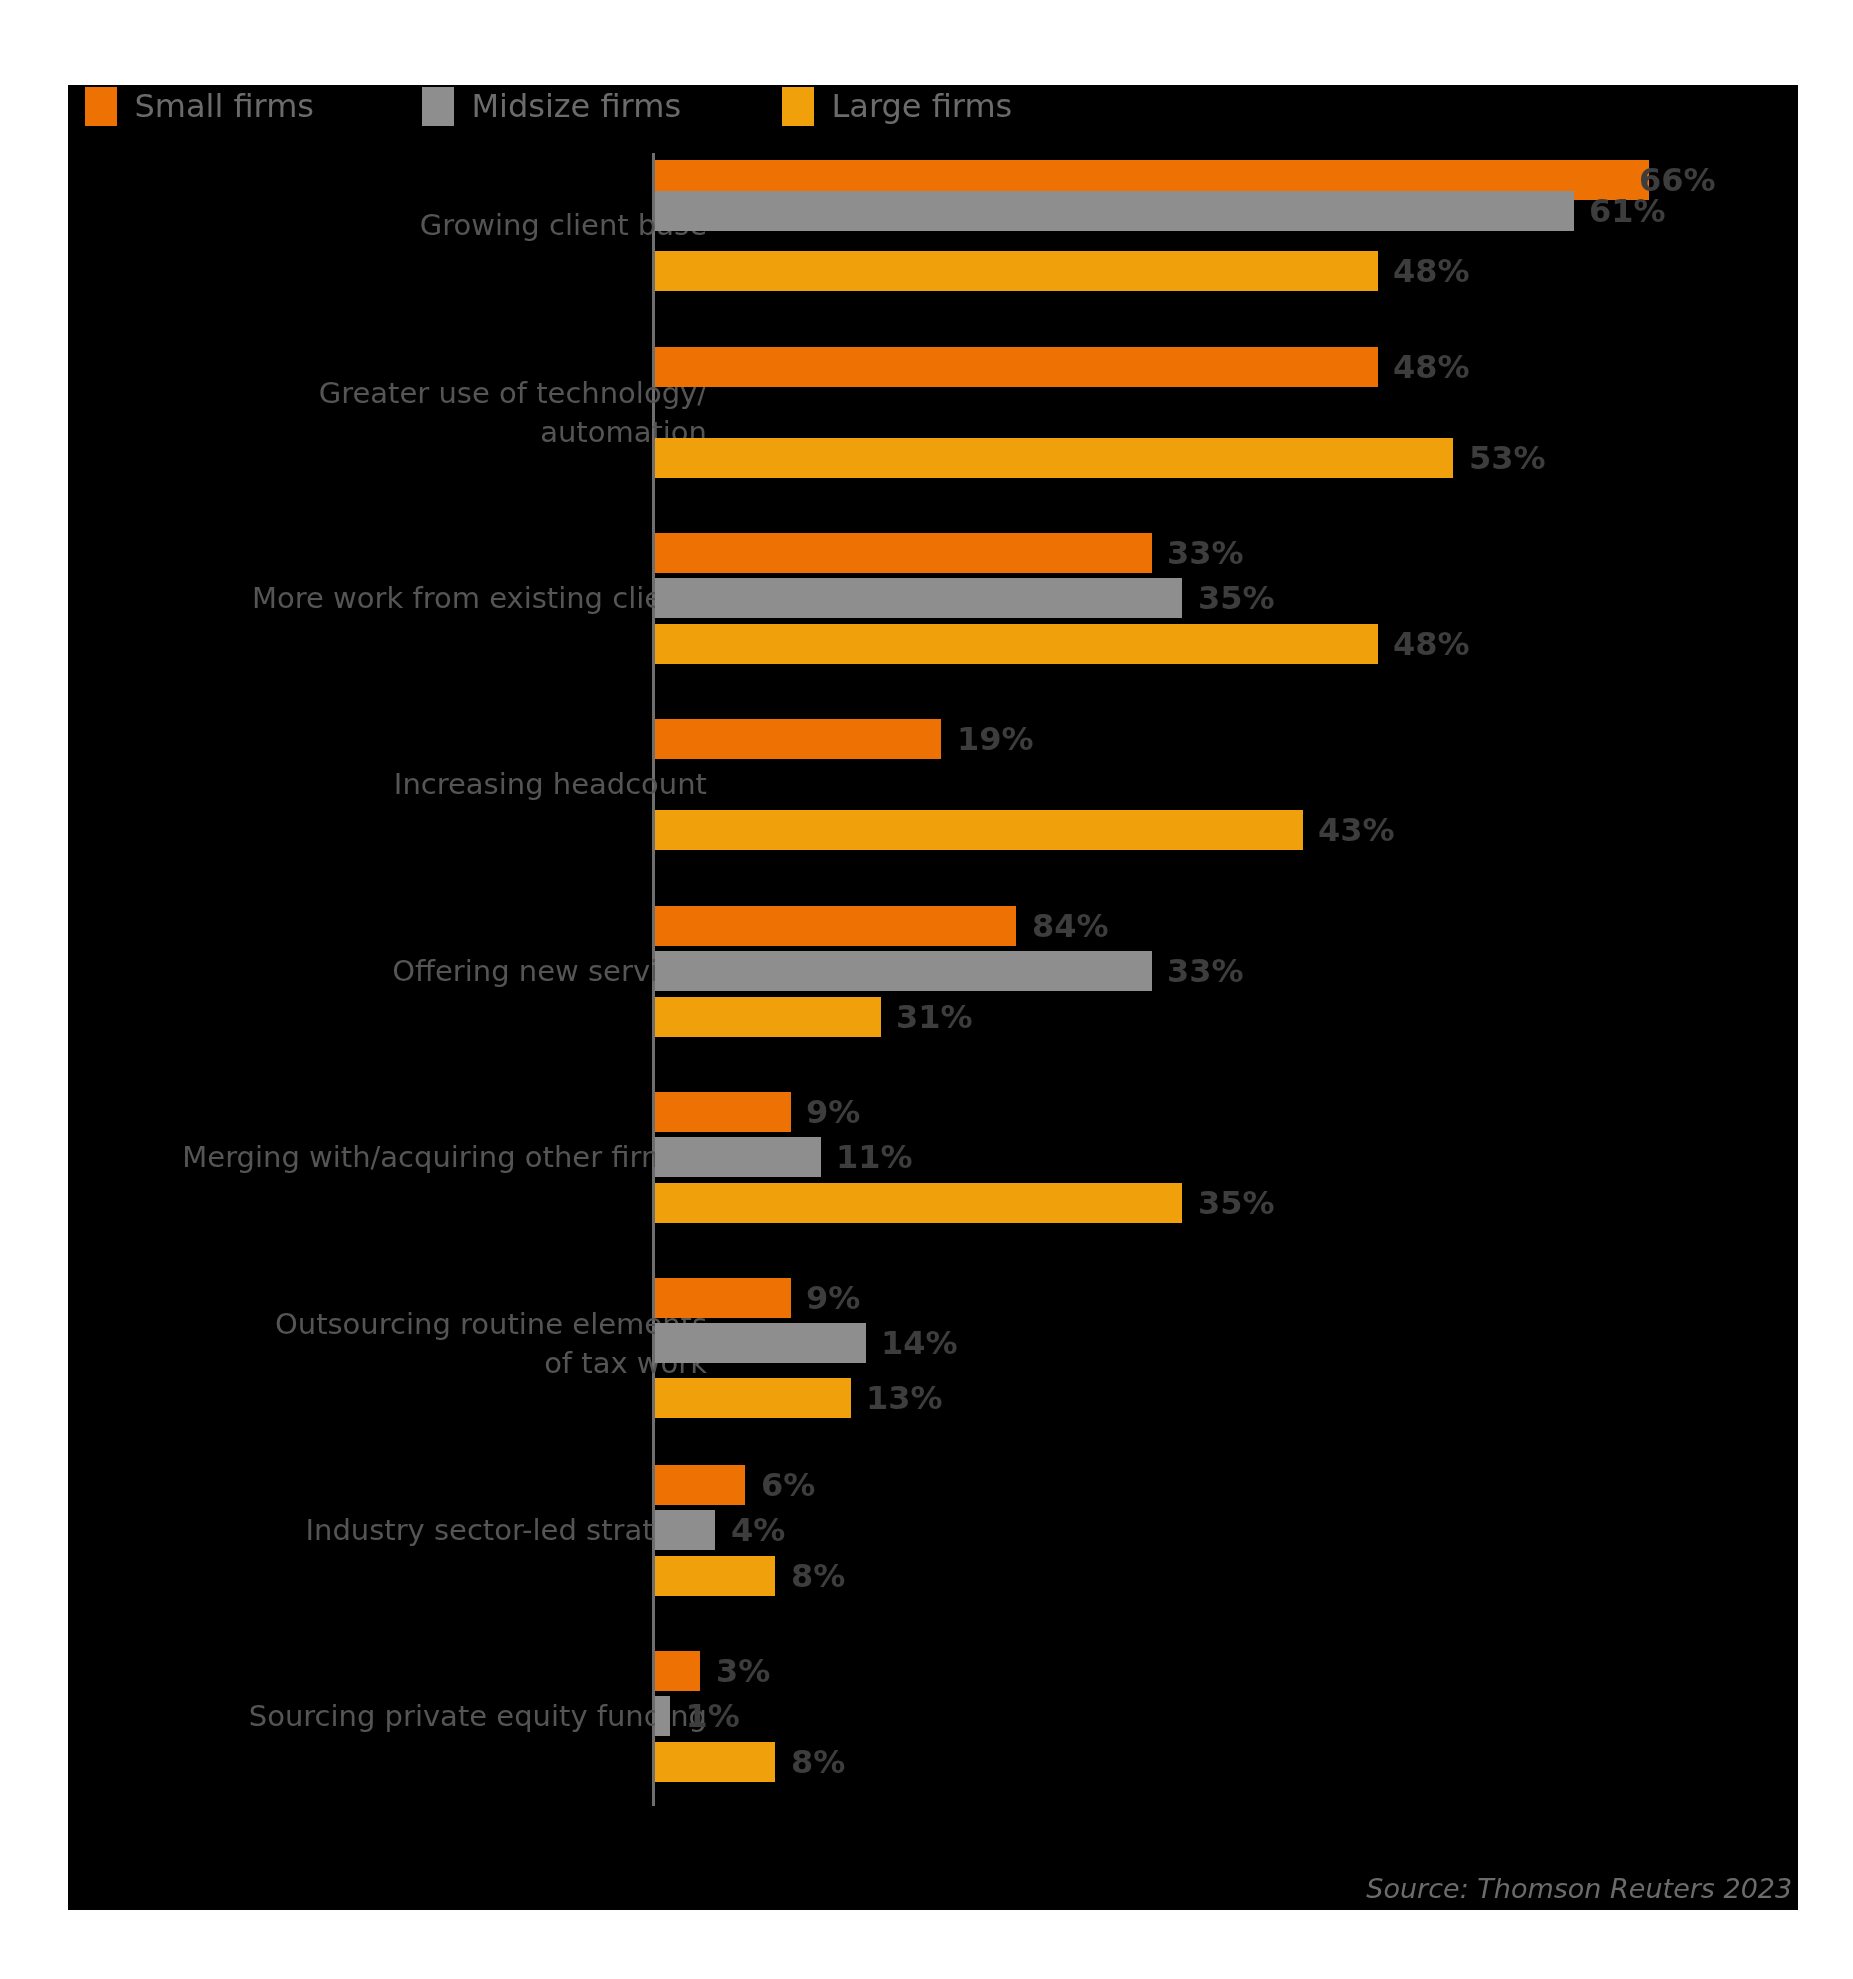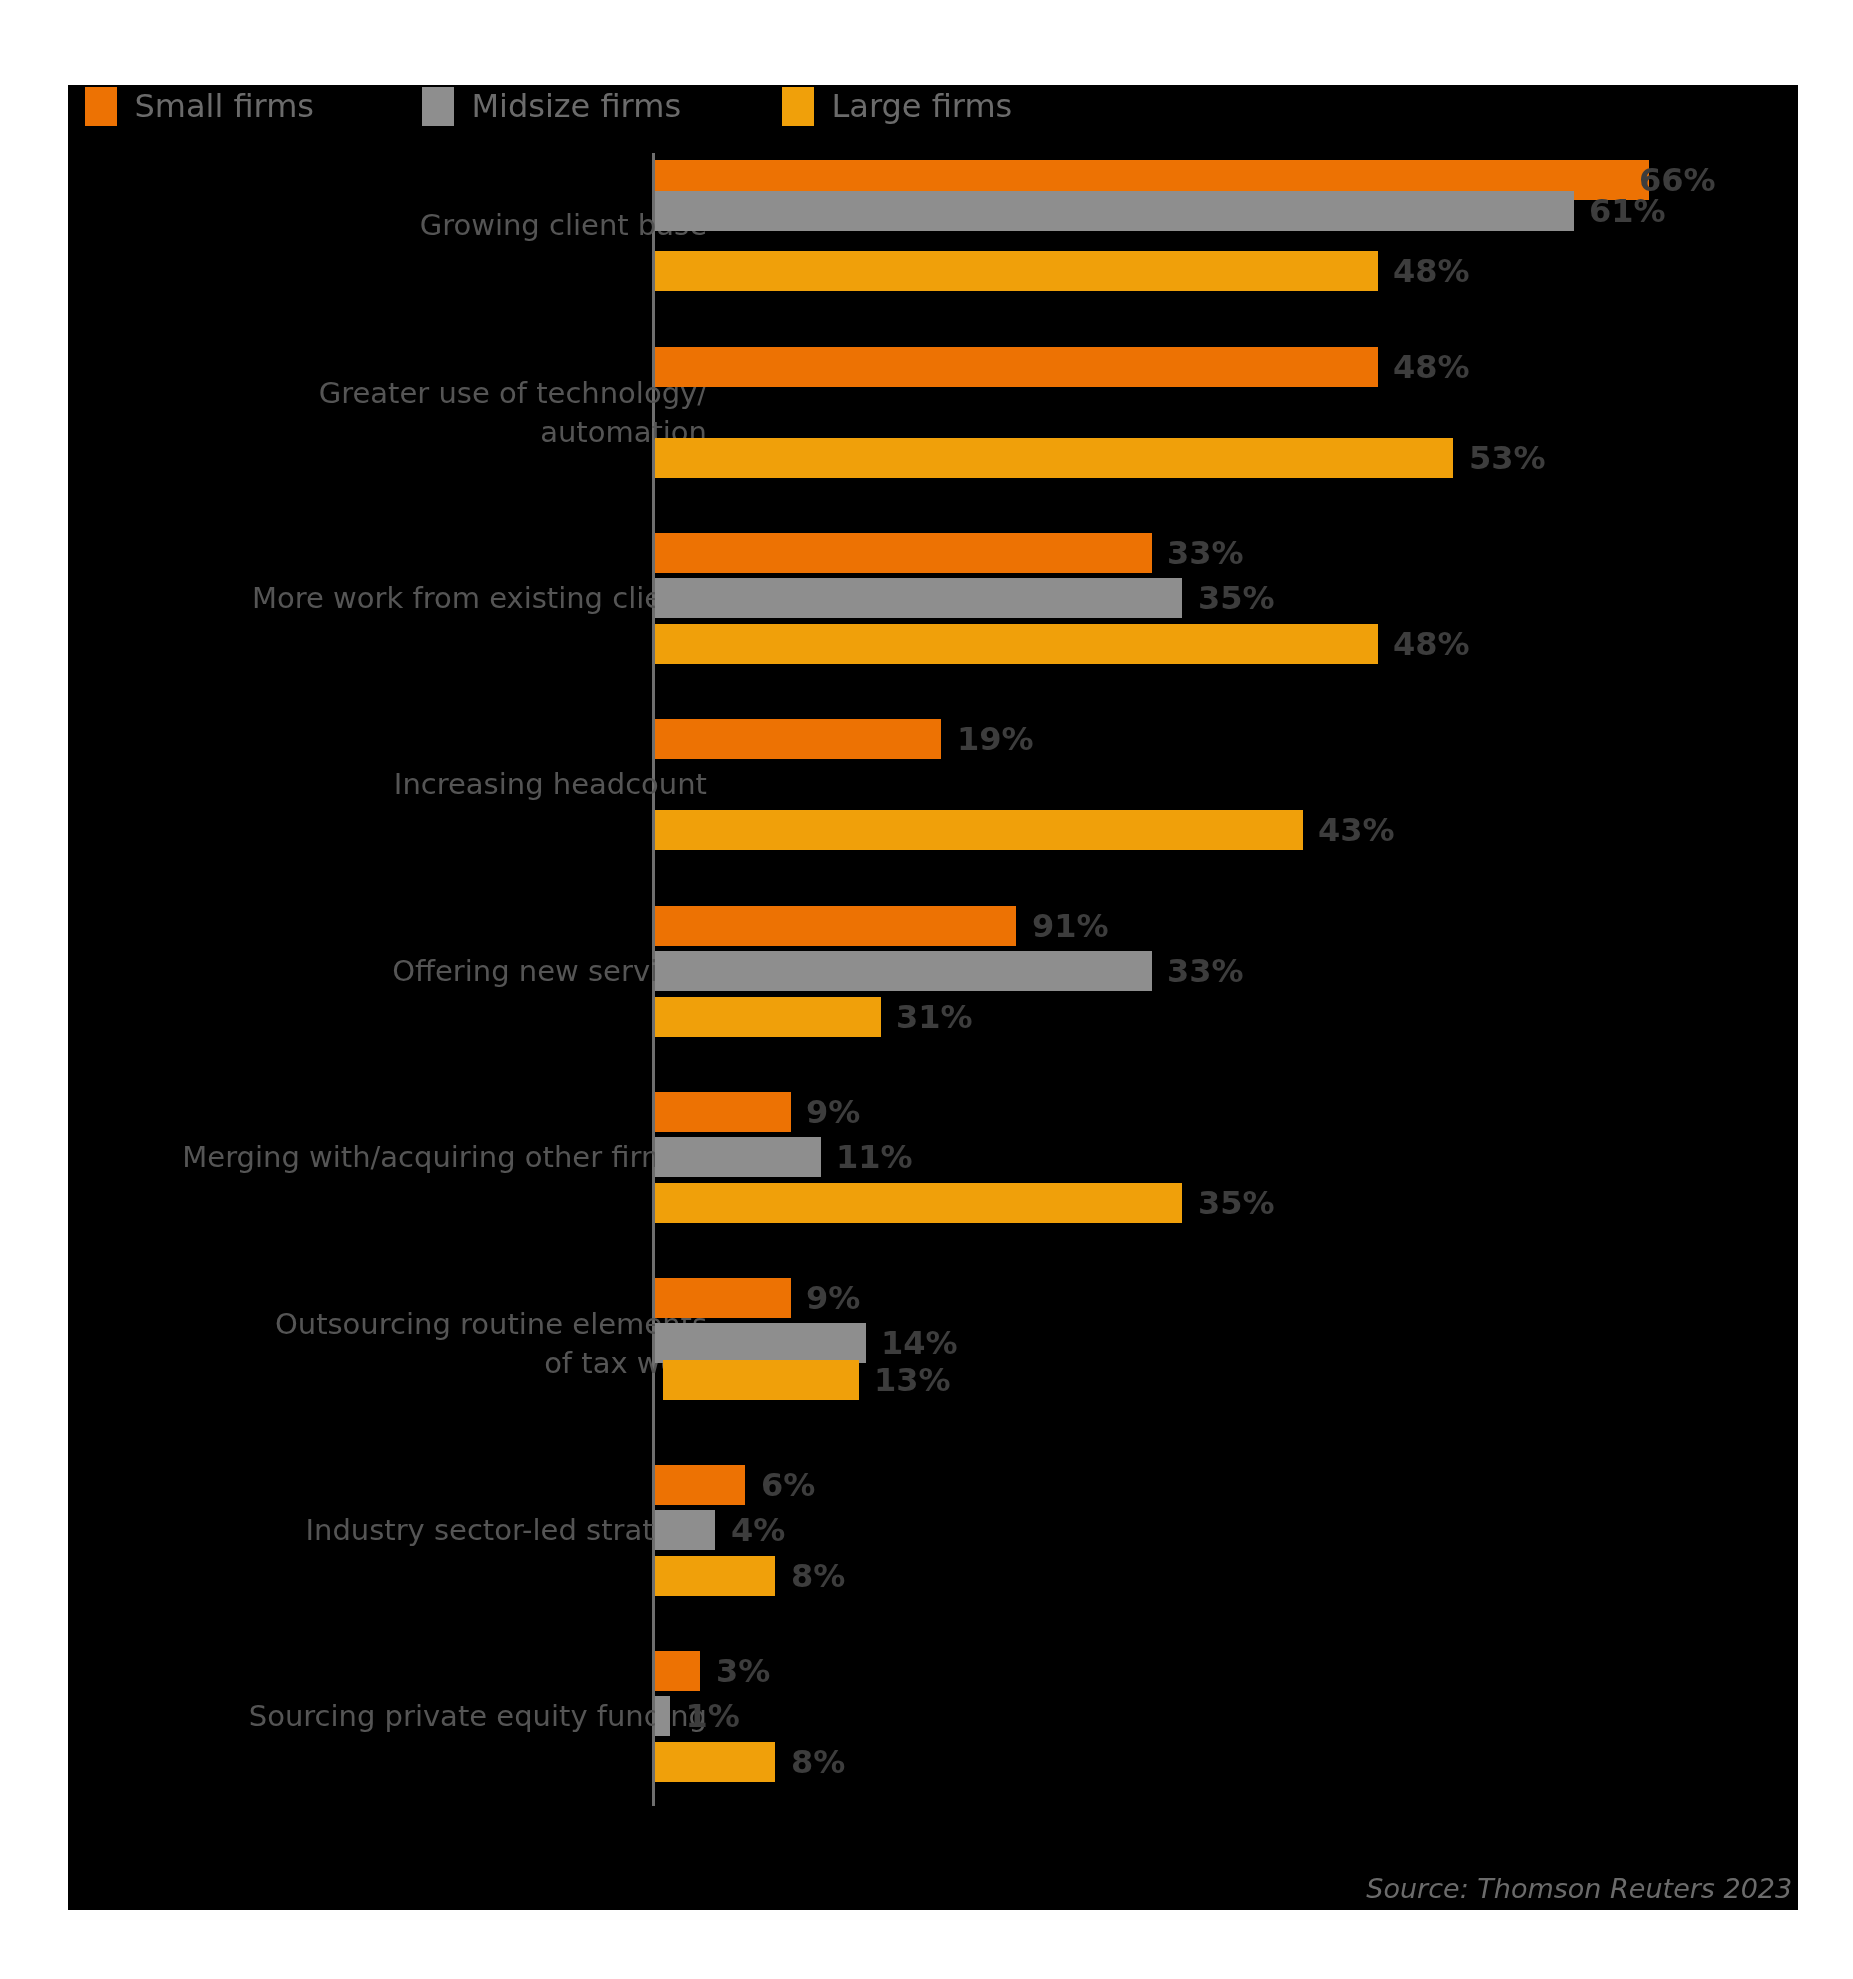--- a/index.html
+++ b/index.html
@@ -181,21 +181,21 @@
           </div>
           <div class="bar-row" style="top: 91px; width: 959px;">
             <div class="bar" style="width: 648px; background: rgb(240, 160, 10);"></div>
             <div class="bar-val" style="left: 663px;">43%</div>
           </div>
         </div>
         <div class="group" style="top: 821px; height: 130px;">
           <div class="cat-label" style="top: 46px;">Offering new services</div>
           <div class="bar-row" style="top: 0px; width: 1143px;">
             <div class="bar" style="width: 361px; background: rgb(237, 114, 3);"></div>
-            <div class="bar-val" style="left: 377px;">91%</div>
+            <div class="bar-val" style="left: 377px;">84%</div>
           </div>
           <div class="bar-row" style="top: 45px; width: 1143px;">
             <div class="bar" style="width: 497px; background: rgb(142, 142, 142);"></div>
             <div class="bar-val" style="left: 512px;">33%</div>
           </div>
           <div class="bar-row" style="top: 91px; width: 1143px;">
             <div class="bar" style="width: 226px; background: rgb(240, 160, 10);"></div>
             <div class="bar-val" style="left: 241px;">31%</div>
           </div>
         </div>
@@ -218,21 +218,21 @@
           <div class="cat-label" style="top: 26.6px;">Outsourcing routine elements
 of tax work</div>
           <div class="bar-row" style="top: 0px; width: 1143px;">
             <div class="bar" style="width: 136px; background: rgb(237, 114, 3);"></div>
             <div class="bar-val" style="left: 151px;">9%</div>
           </div>
           <div class="bar-row" style="top: 45px; width: 1143px;">
             <div class="bar" style="width: 211px; background: rgb(142, 142, 142);"></div>
             <div class="bar-val" style="left: 226px;">14%</div>
           </div>
-          <div class="bar-row" style="top: 82px; width: 912px; margin-left: 8px;">
+          <div class="bar-row" style="top: 100px; width: 912px;">
             <div class="bar" style="width: 196px; background: rgb(240, 160, 10);"></div>
             <div class="bar-val" style="left: 211px;">13%</div>
           </div>
         </div>
         <div class="group" style="top: 1380px; height: 130px;">
           <div class="cat-label" style="top: 46px;">Industry sector-led strategy</div>
           <div class="bar-row" style="top: 0px; width: 1143px;">
             <div class="bar" style="width: 90px; background: rgb(237, 114, 3);"></div>
             <div class="bar-val" style="left: 106px;">6%</div>
           </div>

